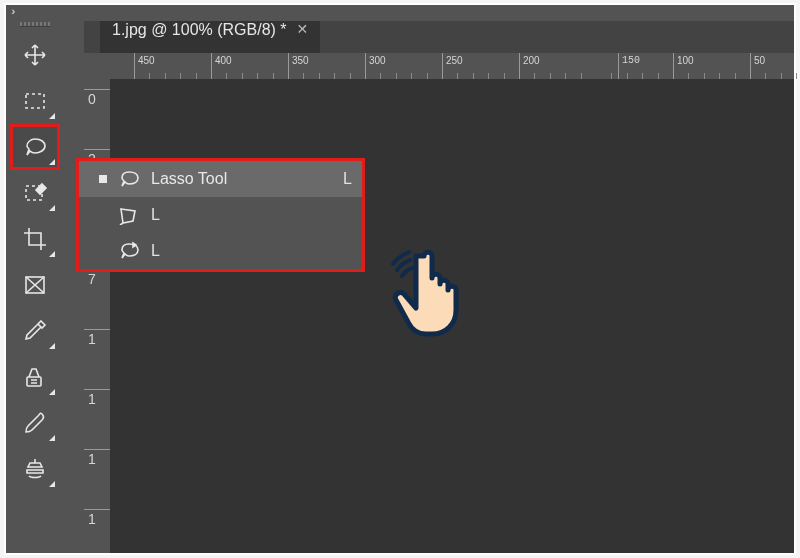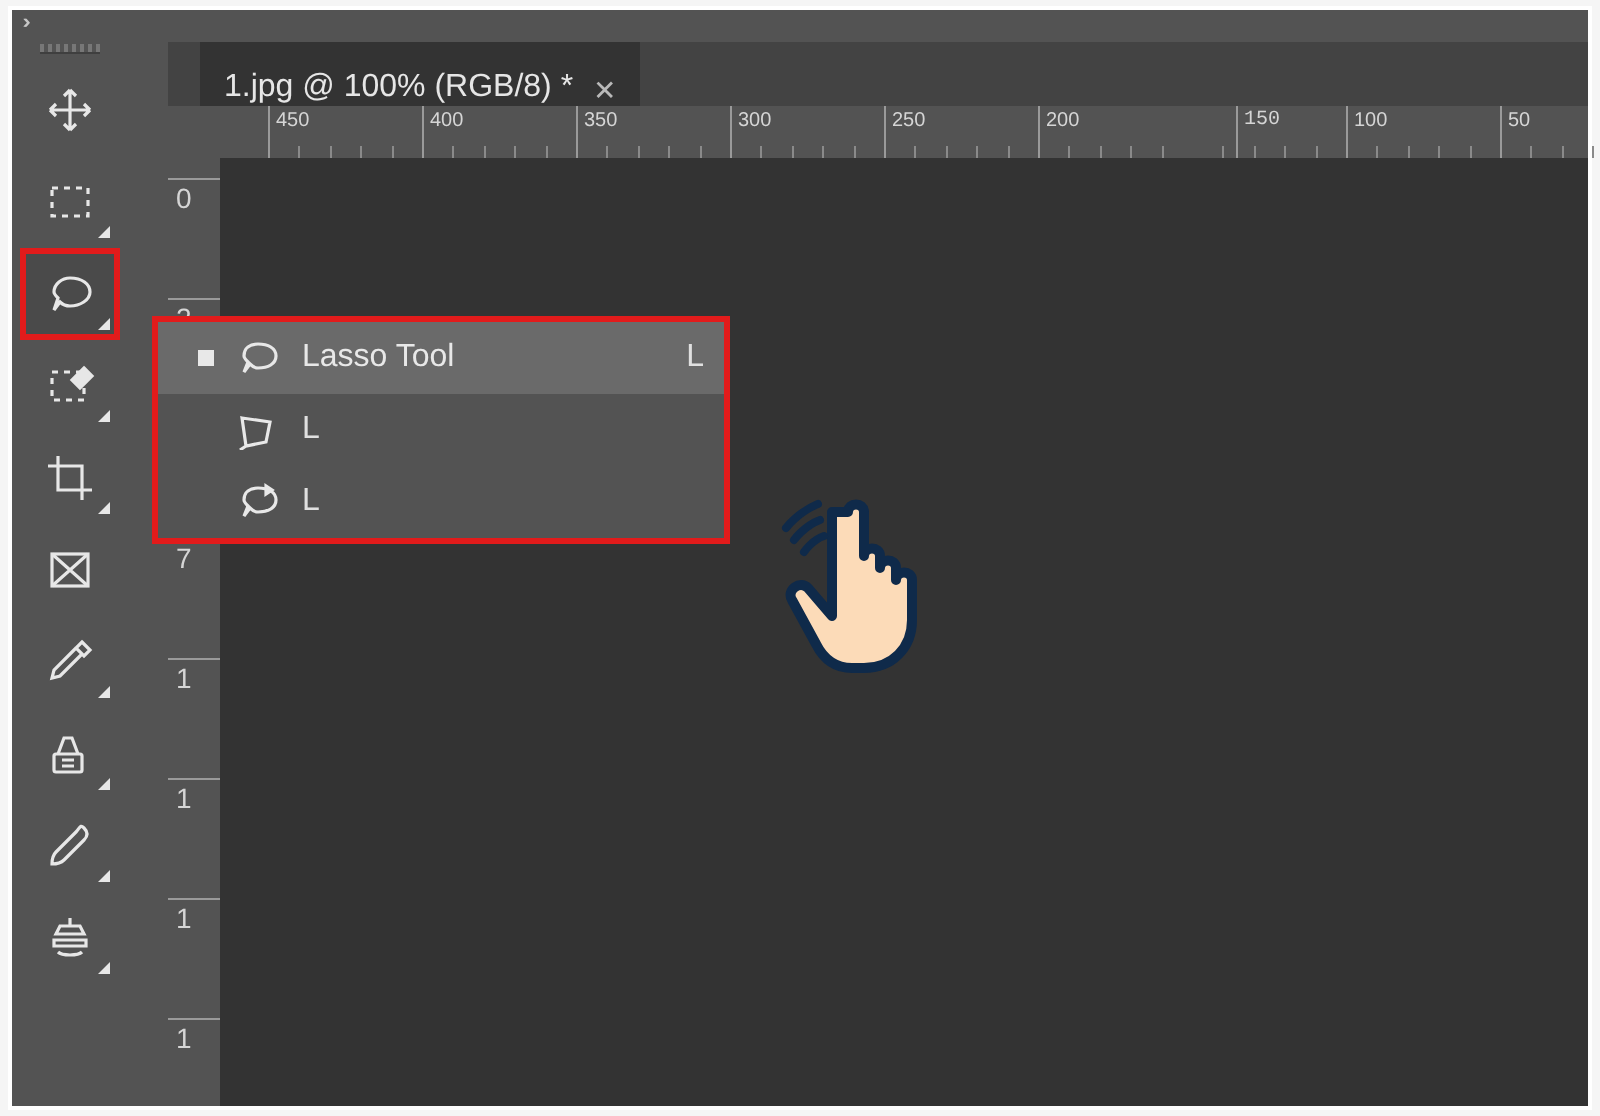--- a/index.html
+++ b/index.html
@@ -2,21 +2,21 @@
 <html><head>
 <meta charset="utf-8">
 <style>
   html,body{margin:0;padding:0;width:800px;height:558px;background:#f5f5f5;font-family:"Segoe UI",Arial,sans-serif;overflow:hidden}
   .app{position:absolute;left:4px;top:3px;width:792px;height:552px;background:#535353;box-shadow:0 0 0 2px #fff inset}
   
   .top-strip{position:absolute;left:2px;top:2px;right:2px;height:13px;background:#535353}
   .top-strip .chev{position:absolute;left:6px;top:1px;color:#c8c8c8;font-size:10px;letter-spacing:-4px}
   
   .tab-bar{position:absolute;left:80px;top:18px;right:2px;height:32px;background:#434343}
-  .tab{position:absolute;left:16px;top:0;height:32px;display:flex;align-items:flex-end;gap:8px;padding:0 12px;background:#333333;color:#e6e6e6;font-size:16px}
+  .tab{position:absolute;left:16px;top:0;height:32px;display:flex;align-items:flex-start;gap:8px;padding:0 12px;background:#333333;color:#e6e6e6;font-size:16px}
   .tab .close{color:#b9b9b9;font-size:14px;margin-left:2px}
   
   .side{position:absolute;left:2px;top:15px;width:58px;bottom:2px;background:#535353}
   .side .grip{height:12px;display:flex;align-items:center;justify-content:center}
   .side .grip span{display:block;width:30px;height:4px;background:repeating-linear-gradient(90deg,#777 0 2px,transparent 2px 4px);border-bottom:1px solid #3f3f3f}
   .tool{width:44px;height:40px;margin:4px auto 0;border:1px solid transparent;display:flex;align-items:center;justify-content:center;position:relative;cursor:pointer}
   .tool svg{stroke:#e7e7e7;fill:none;stroke-width:1.6}
   .tool .corner{position:absolute;right:2px;bottom:2px;width:0;height:0;border-right:6px solid #e7e7e7;border-top:6px solid transparent}
   .tool.hl{outline:3px solid #e21b1b;outline-offset:-1px;background:#4a4a4a}
   

